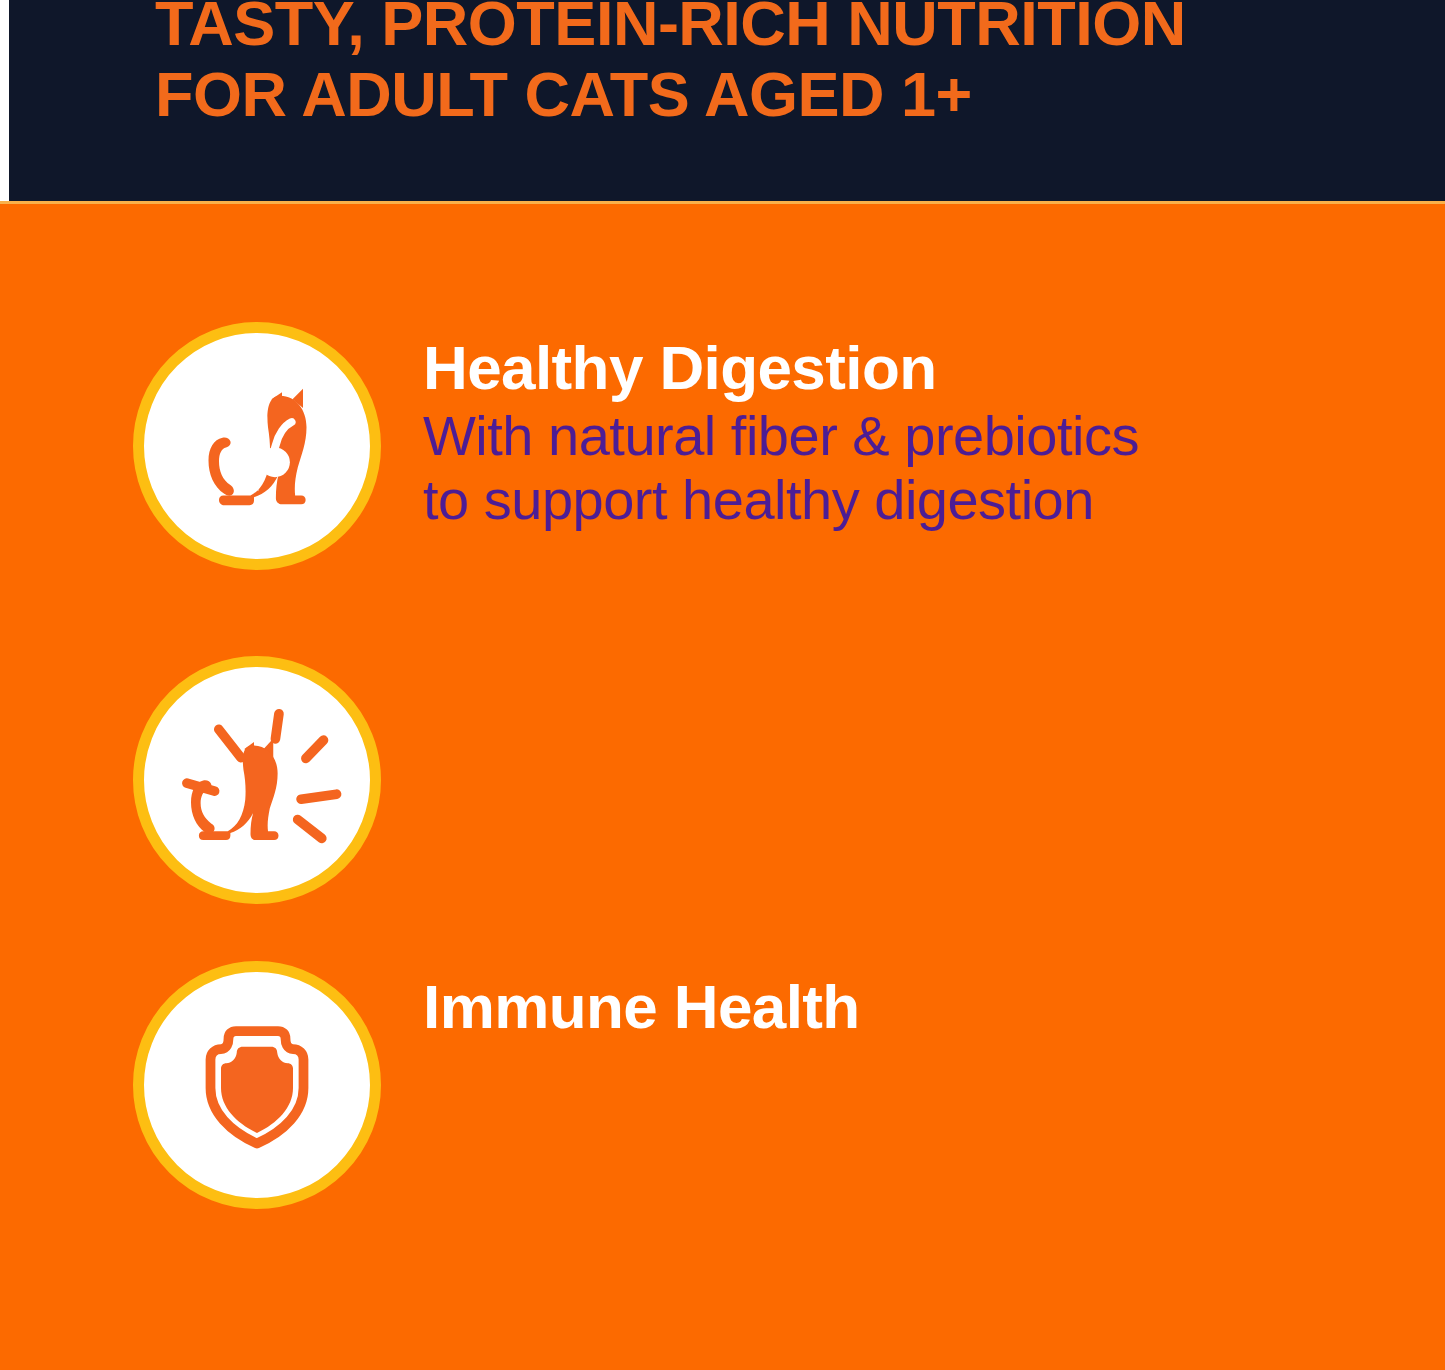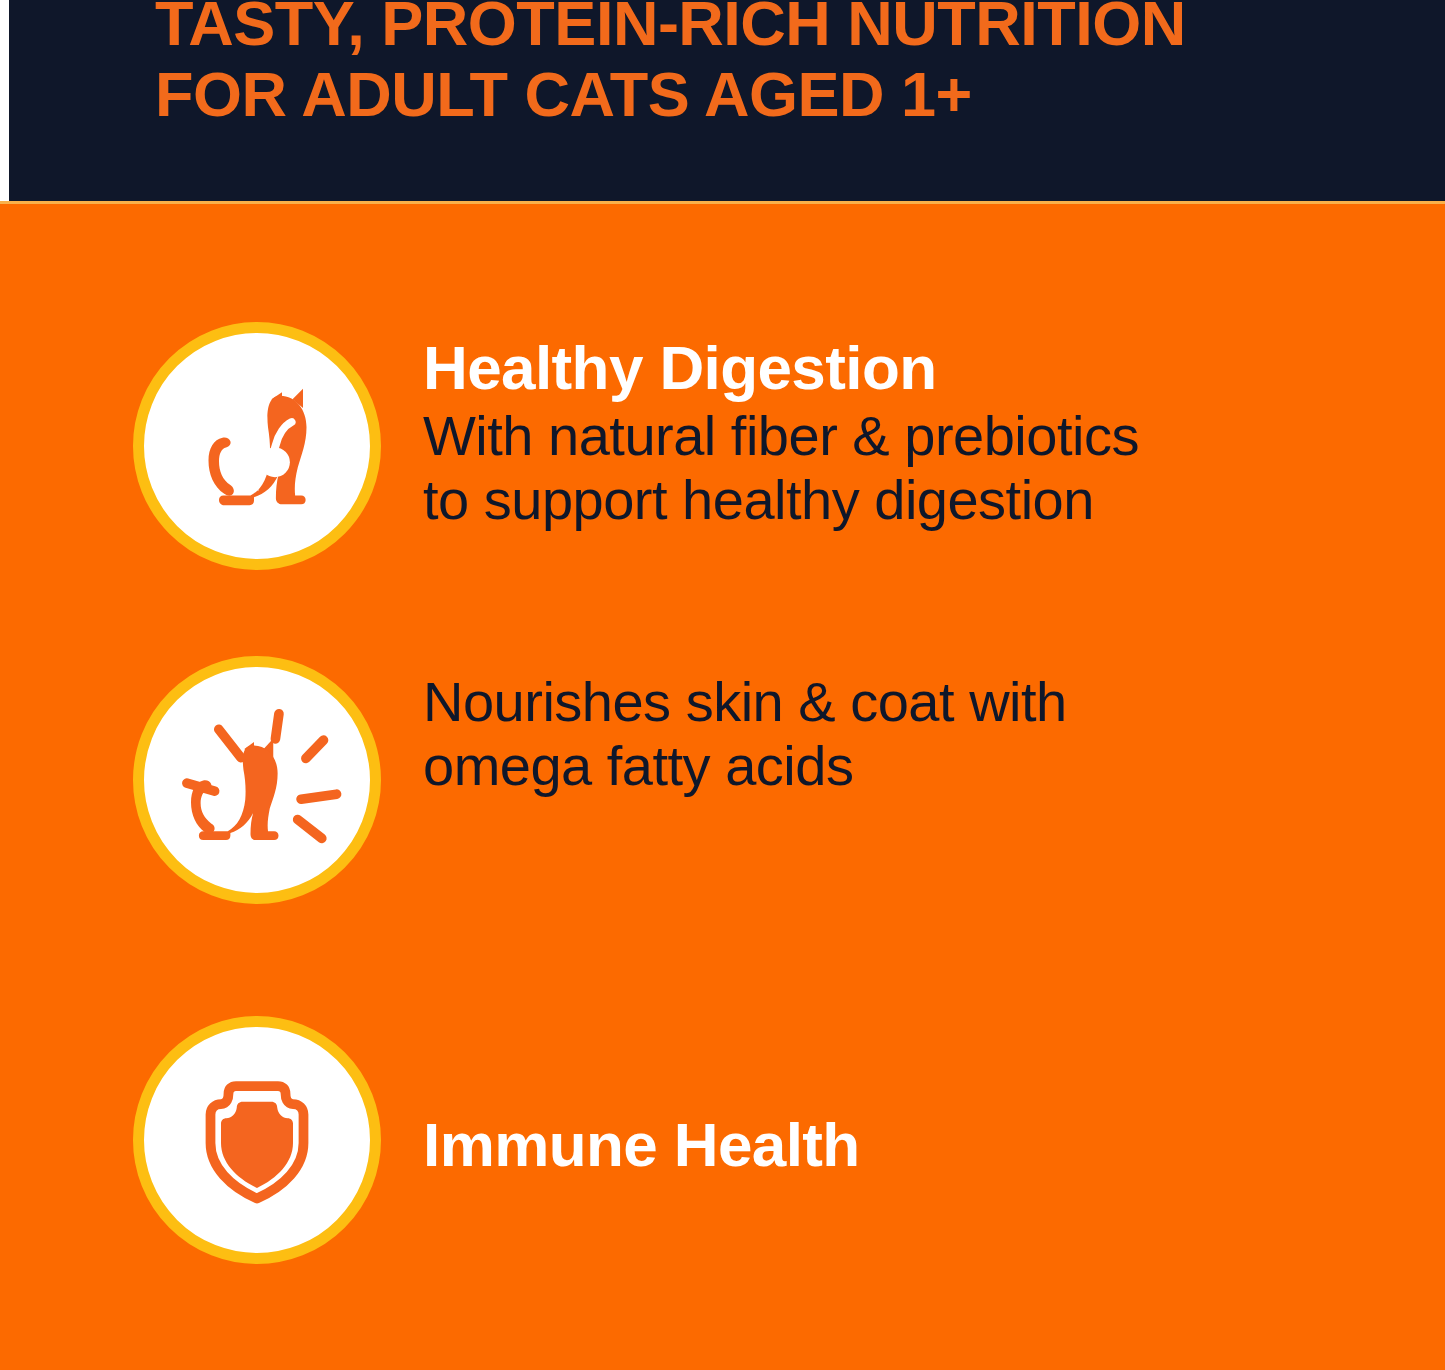--- a/index.html
+++ b/index.html
@@ -54,21 +54,21 @@
   .benefit {
     position: absolute;
     left: 0;
     width: 1445px;
     height: 250px;
     display: flex;
     align-items: flex-start;
   }
   .benefit-1 { top: 118px; }
   .benefit-2 { top: 452px; }
-  .benefit-3 { top: 811px; align-items: center; }
+  .benefit-3 { top: 757px; }
 
   .icon-wrap {
     position: relative;
     width: 248px;
     height: 248px;
     margin-left: 133px;
     flex: 0 0 auto;
   }
   .icon-circle {
     position: absolute;
@@ -94,21 +94,21 @@
   .benefit-title {
     color: #ffffff;
     font-family: "Liberation Sans", sans-serif;
     font-weight: bold;
     font-size: 62px;
     line-height: 64px;
     letter-spacing: -0.6px;
     margin: 0 0 4px 0;
   }
   .benefit-desc {
-    color: #0f172a;
+    color: #4c1d95;
     font-family: "Liberation Sans", sans-serif;
     font-weight: normal;
     font-size: 56px;
     line-height: 64px;
     letter-spacing: -0.5px;
     margin: 0;
     max-width: 900px;
     white-space: pre-line;
   }
 </style>
@@ -189,22 +189,20 @@
             <rect x="63" y="32" width="11" height="52" rx="5.5" transform="rotate(-38 68 58)"></rect>
             <rect x="30" y="86" width="11" height="44" rx="5.5" transform="rotate(-74 35 108)"></rect>
             <rect x="160" y="44" width="11" height="40" rx="5.5" transform="rotate(44 165 64)"></rect>
             <rect x="165" y="92" width="11" height="52" rx="5.5" transform="rotate(82 170 118)"></rect>
             <rect x="155" y="132" width="11" height="46" rx="5.5" transform="rotate(128 160 155)"></rect>
           </g>
         </svg>
       </div>
     </div>
     <div class="benefit-text">
-      <div class="benefit-desc">Nourishes skin &amp; coat with
-omega fatty acids</div>
     </div>
   </div>
 
   <div class="benefit benefit-3">
     <div class="icon-wrap">
       <div class="icon-circle">
         <svg width="150" height="150" viewBox="0 0 200 200" aria-hidden="true">
           <g fill="none" stroke="#F4651F" stroke-width="13" stroke-linejoin="round" stroke-linecap="round">
             <path d="M38 66
                      C38 58 44 52 52 52

